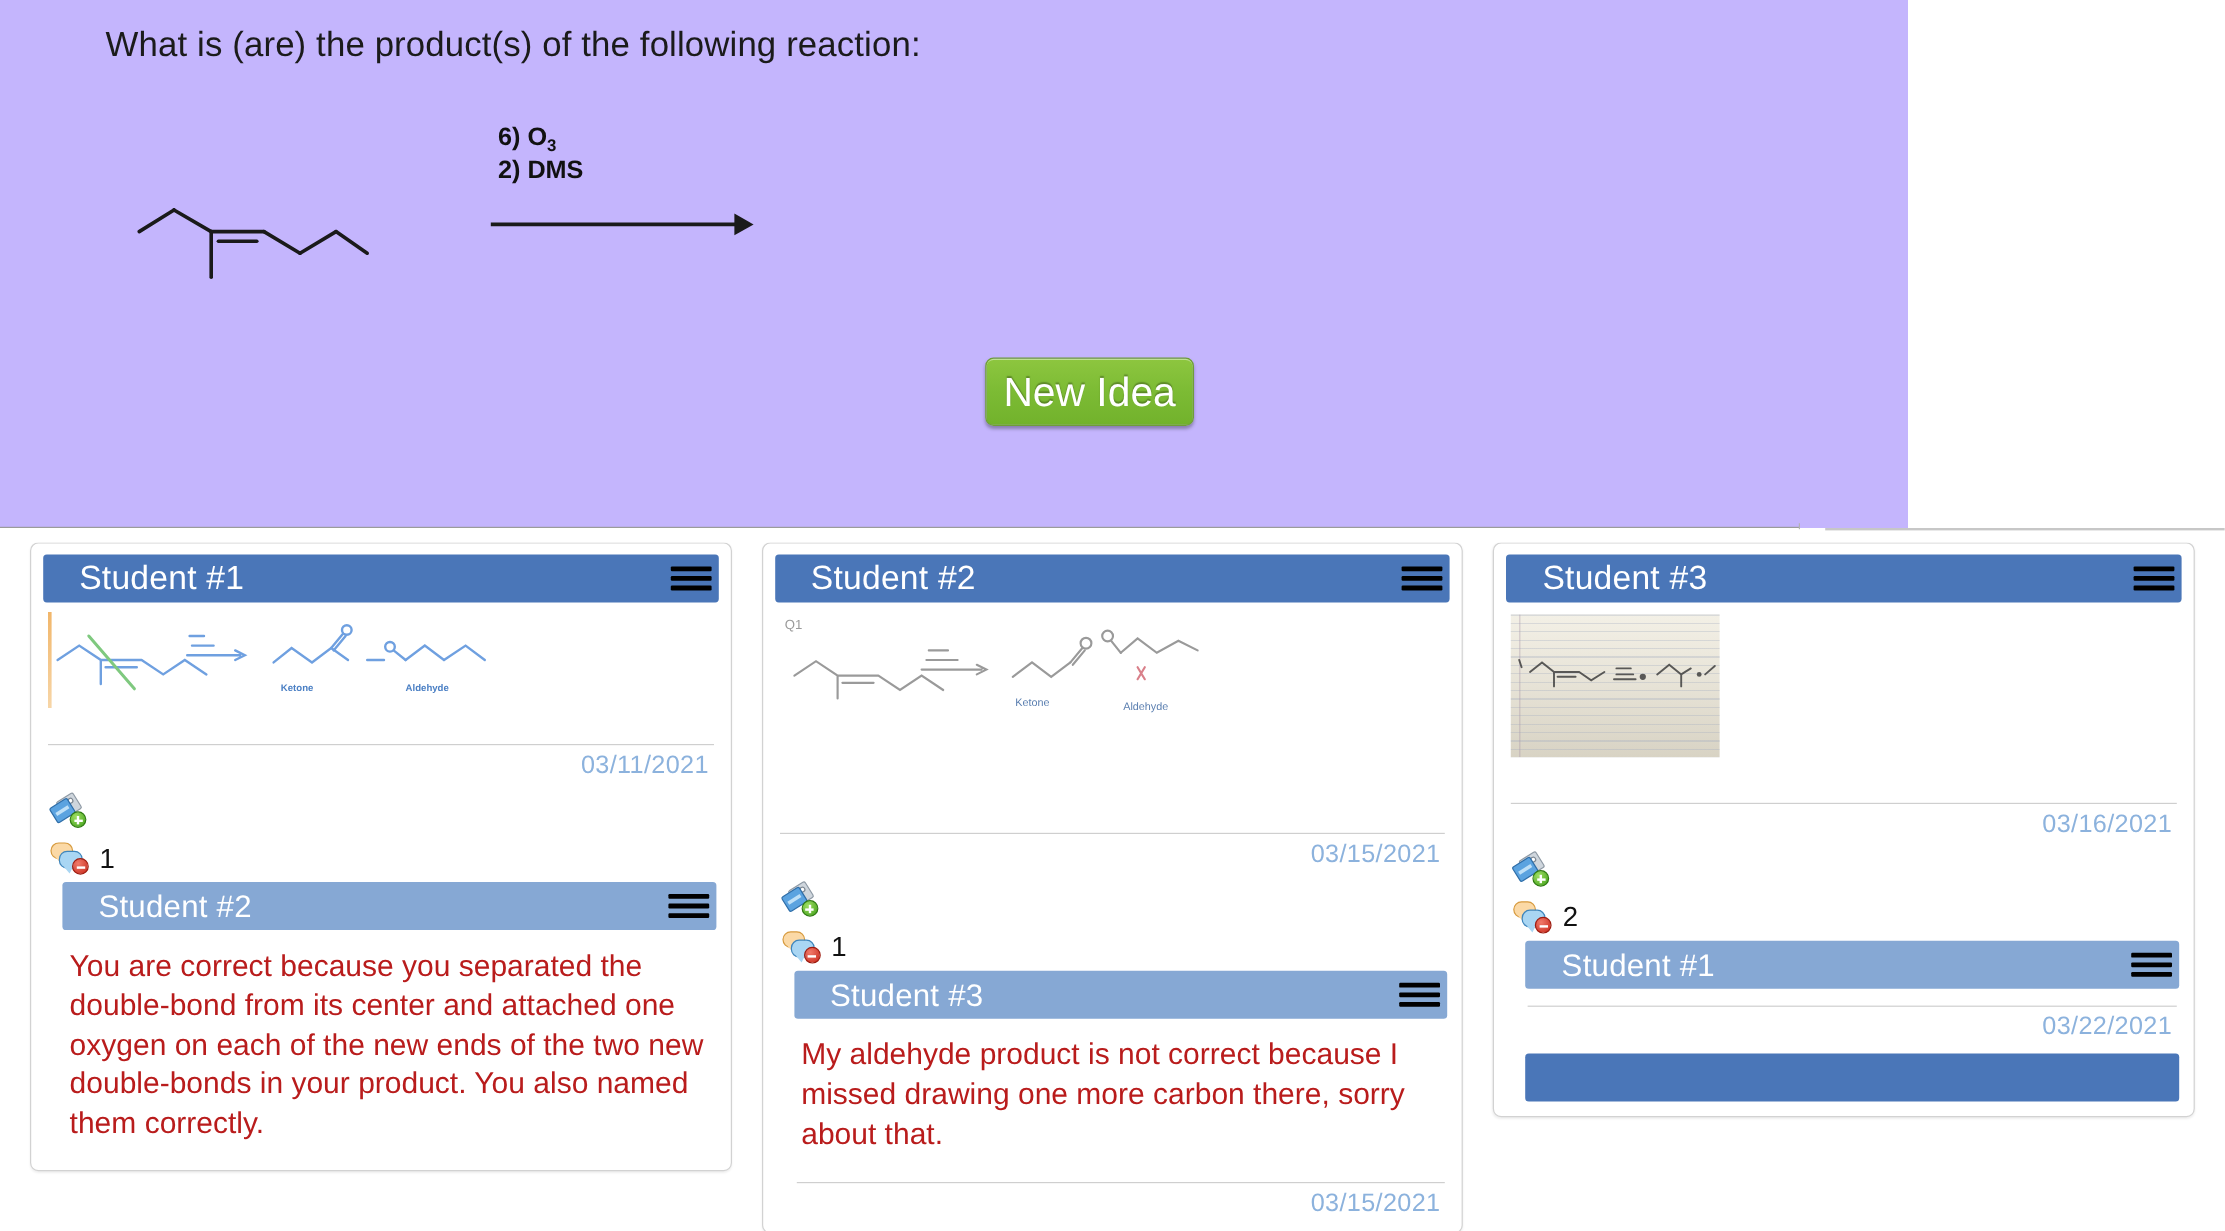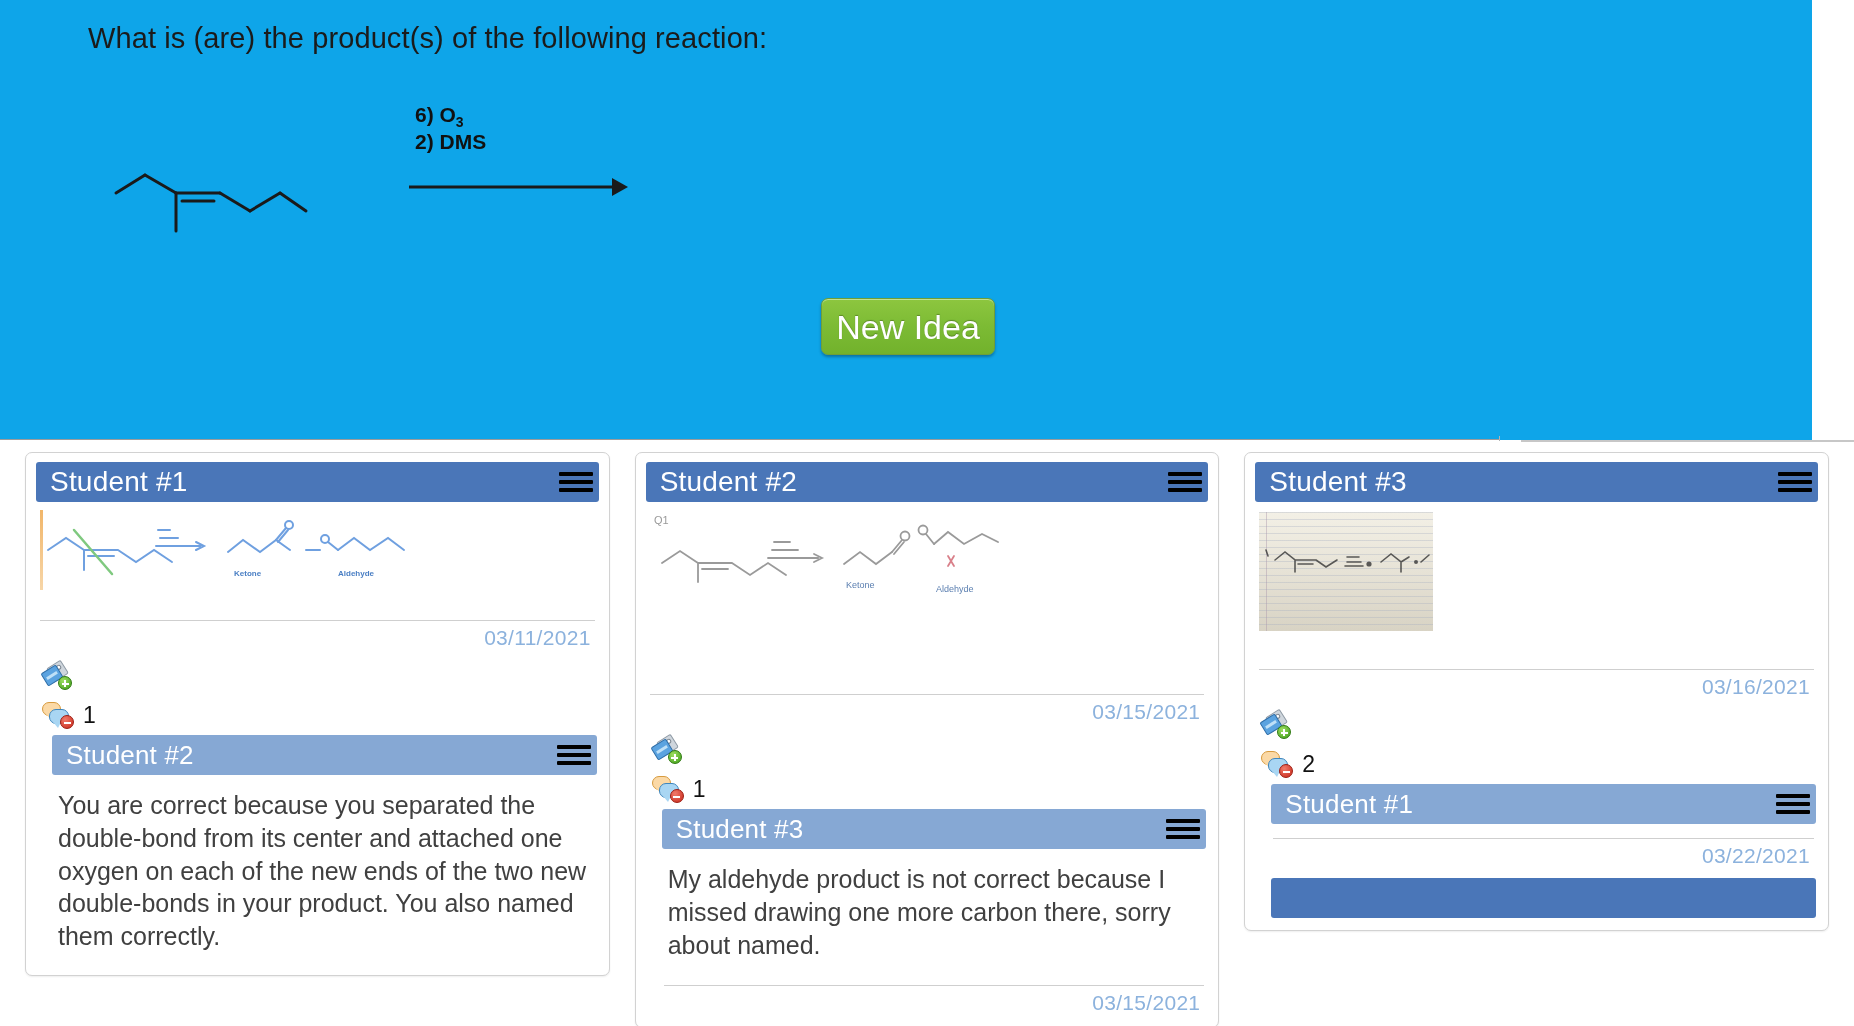--- a/index.html
+++ b/index.html
@@ -7,23 +7,23 @@
     margin: 0; padding: 0;
     width: 1854px; height: 1026px;
     background: #ffffff;
     font-family: "Liberation Sans", sans-serif;
     overflow: hidden;
   }
 
   
   #prompt-area {
     position: relative;
-    width: 1812px;
+    width: 1590px;
     height: 440px;
-    background: #0ea5e9;
+    background: #c4b5fd;
   }
   #question-text {
     position: absolute;
     left: 88px; top: 22px;
     font-size: 29px;
     color: #1b1b1b;
     letter-spacing: 0.1px;
     white-space: nowrap;
   }
   #reaction-figure {
@@ -102,21 +102,21 @@
     box-shadow: 0 1px 2px rgba(0,0,0,0.07);
     padding: 9px 10px 12px 10px;
   }
   .card-header {
     position: relative;
     height: 40px;
     background: #4a76b8;
     border-radius: 3px;
     display: flex;
     align-items: center;
-    padding: 0 6px 0 14px;
+    padding: 0 6px 0 30px;
     cursor: pointer;
   }
   .card-header.nested { background: #86a8d4; }
   .card-title {
     color: #ffffff;
     font-size: 28px;
     line-height: 1;
     font-weight: normal;
     letter-spacing: 0.2px;
     flex: 1 1 auto;
@@ -132,21 +132,21 @@
     display: block;
     height: 4px;
     background: #000000;
     border-radius: 1px;
   }
 
   .card-body { padding: 6px 2px 0 2px; }
   .card-text {
     font-size: 25px;
     line-height: 1.31;
-    color: #404040;
+    color: #b91c1c;
     padding: 14px 6px 10px 6px;
   }
   .card-rule {
     height: 1px;
     background: #cfcfcf;
     margin: 14px 2px 0 2px;
   }
   .card-date {
     text-align: right;
     color: #8cb2dd;
@@ -446,21 +446,21 @@
 
         <div class="idea-card" style="border:none;box-shadow:none;padding:6px 0 0 14px;">
           <div class="card-header nested">
             <span class="card-title" style="font-size:26px;">Student #3</span>
             <span class="hamburger-icon">
                 <i></i>
                 <i></i>
                 <i></i>
               </span>
           </div>
-          <div class="card-text">My aldehyde product is not correct because I missed drawing one more carbon there, sorry about named.</div>
+          <div class="card-text">My aldehyde product is not correct because I missed drawing one more carbon there, sorry about that.</div>
           <div class="card-rule"></div>
           <div class="card-date">03/15/2021</div>
         </div>
 
       </div>
     </div>
   </div>
 
   <div class="idea-column">
     <div class="idea-card">

